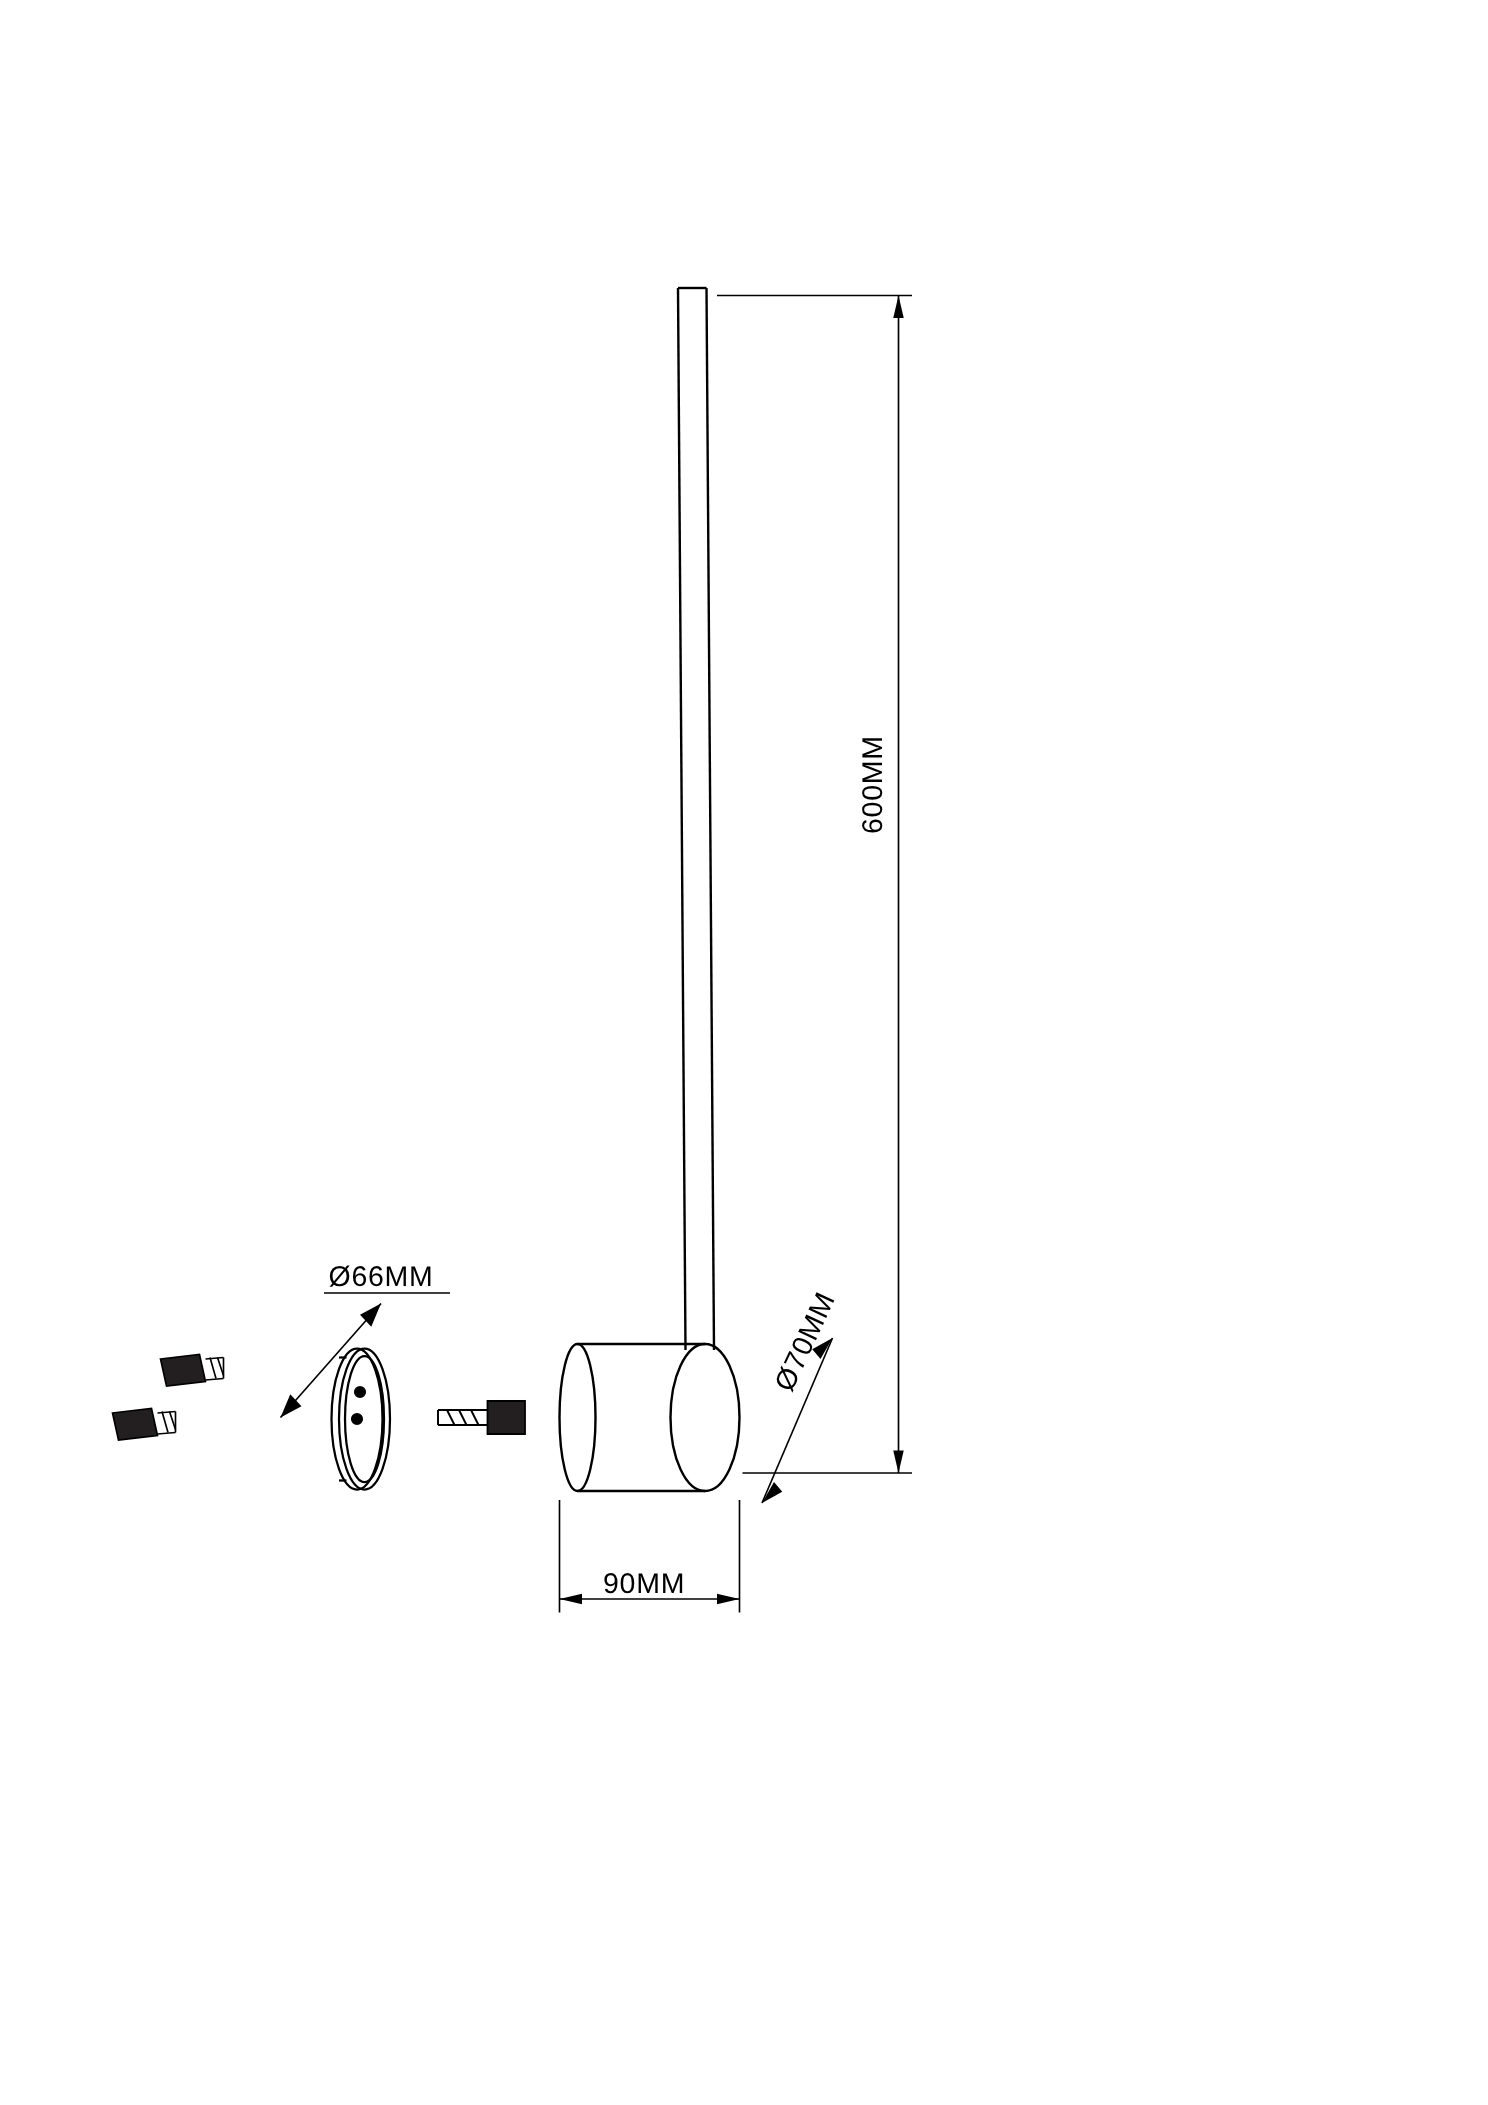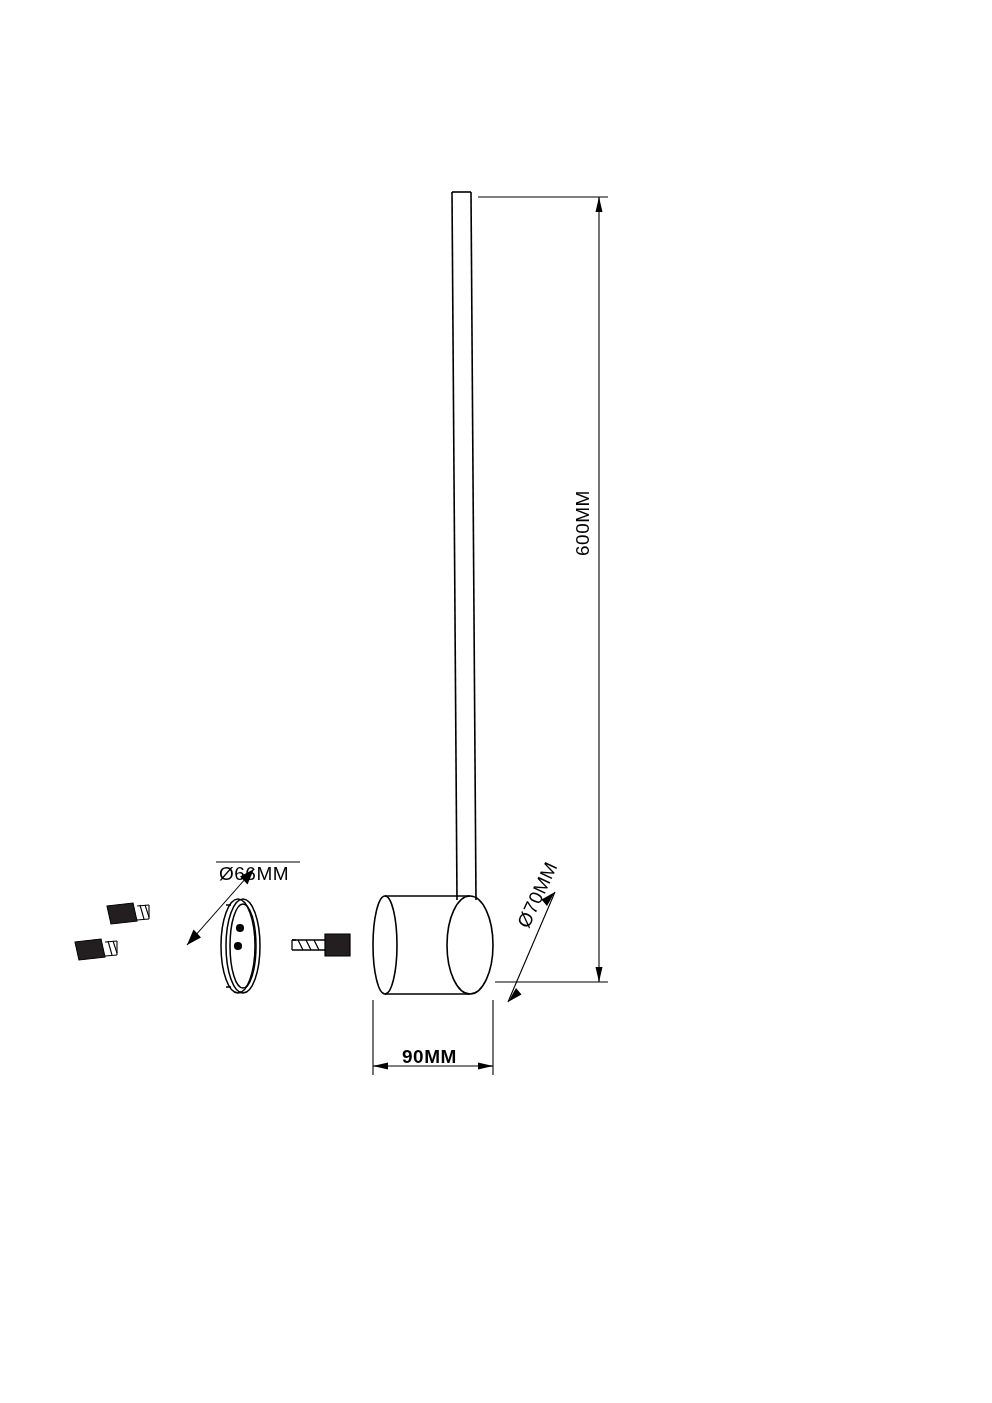--- a/index.html
+++ b/index.html
@@ -34,25 +34,24 @@
   }
   #label-height {
     left: 572px;
     top: 556px;
     transform: rotate(-90deg);
     transform-origin: left top;
   }
   #label-width {
     left: 402px;
     top: 1046px;
-    font-weight: bold;
   }
   #label-diam-head {
     left: 219px;
-    top: 863px;
+    top: 841px;
   }
   #label-diam-body {
     left: 513px;
     top: 922px;
     transform: rotate(-65deg);
     transform-origin: left top;
   }
 </style>
 </head>
 <body>

